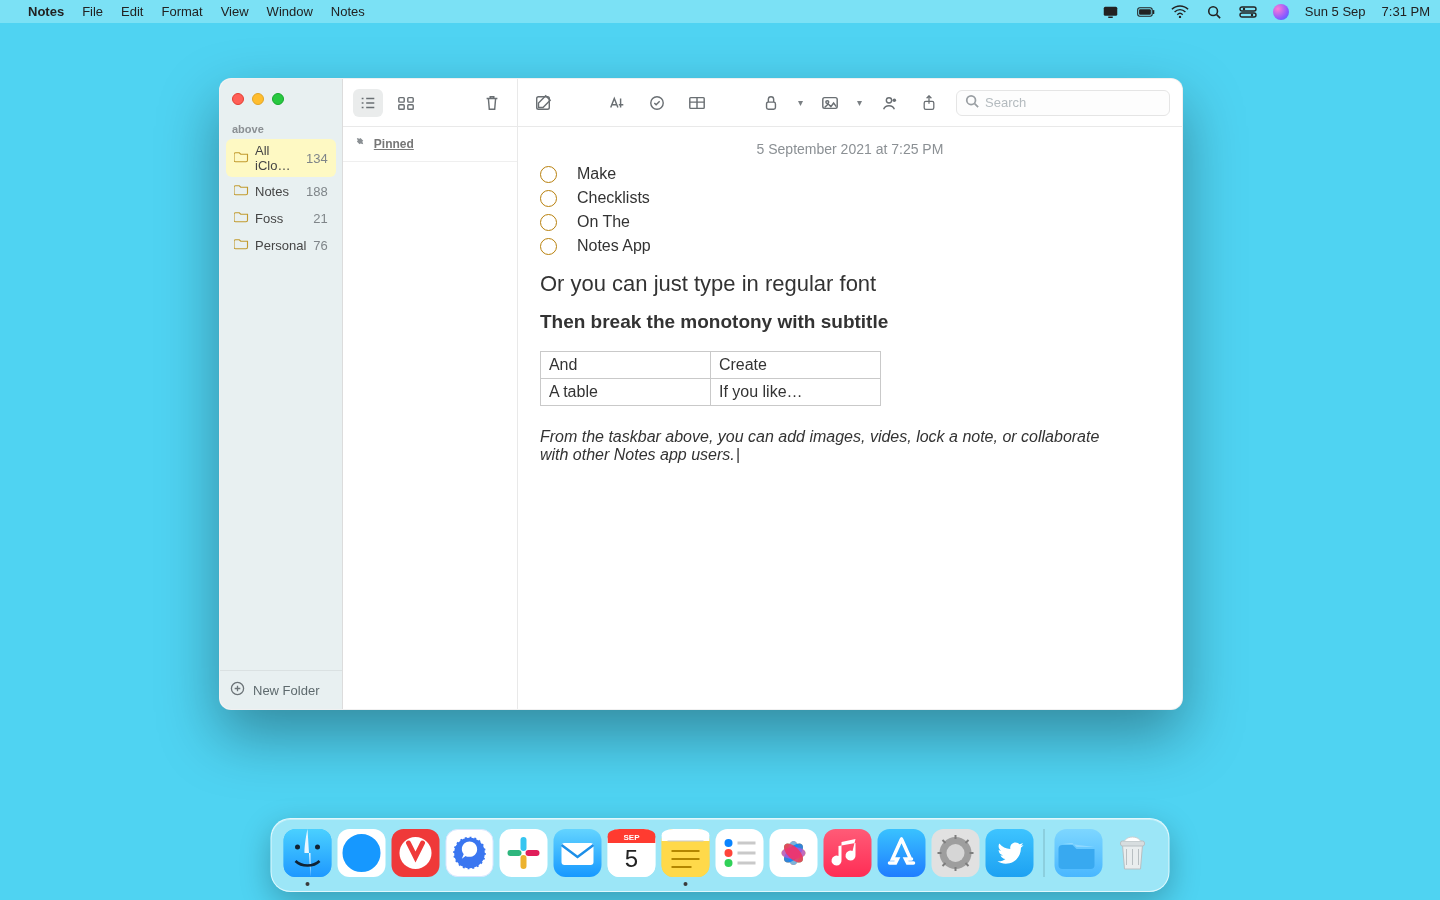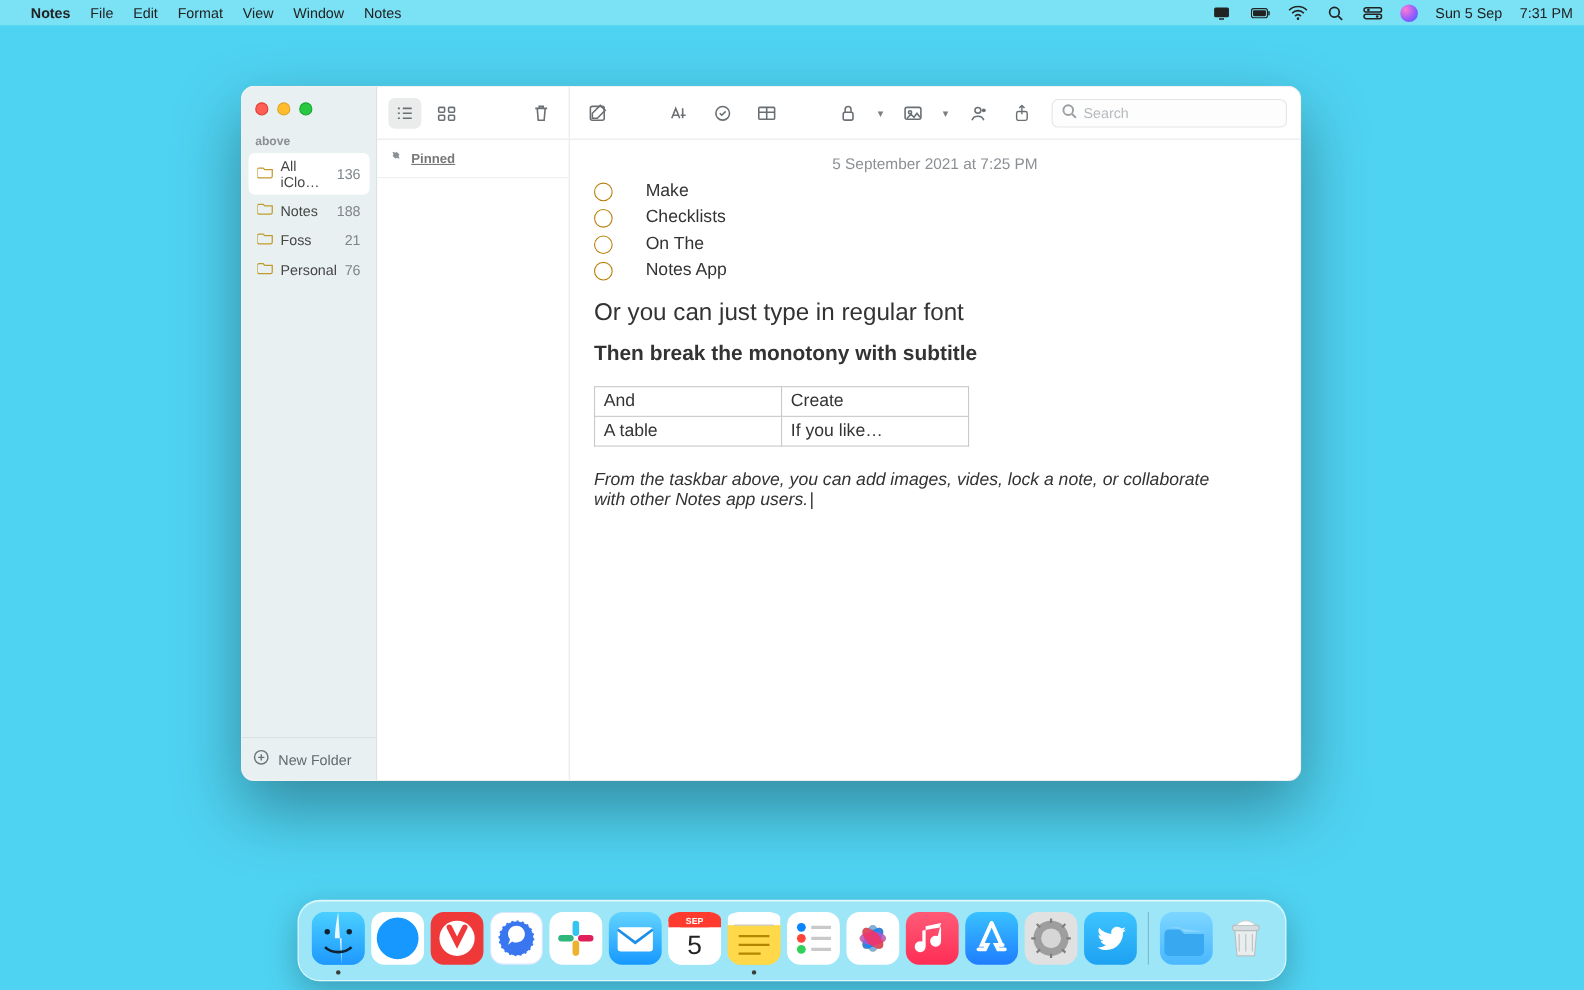--- a/index.html
+++ b/index.html
@@ -40,21 +40,21 @@
     .tl { width:12px;height:12px;border-radius:50%; }
     .tl.red{background:#ff5f57;border:1px solid #e33e32;}
     .tl.yellow{background:#ffbd2e;border:1px solid #e0a528;}
     .tl.green{background:#28c940;border:1px solid #17a82e;}
     .section-label{ padding: 10px 12px 4px; color:#8a8f93; font-size:11px; font-weight:600;}
     .folder-list{ padding:0 6px; display:flex; flex-direction:column; gap:1px;}
     .folder{
       display:flex; align-items:center; gap:6px; padding:4px 8px; border-radius:6px;
       color:#454545; cursor:default;
     }
-    .folder.selected{ background:#ffffff; }
+    .folder.selected{ background:#fef9c3; }
     .folder .count{ margin-left:auto; color:#7f8589;}
     .folder-icon svg{ width:15px;height:15px; }
     .new-folder{
       margin-top:auto; padding:10px 10px; display:flex; align-items:center; gap:8px;
       color:#5e6a6e; border-top:1px solid rgba(0,0,0,.06);
     }
     .plus-circle svg{width:15px;height:15px;}
 
     .mid {
       width:194px; background:#fff; border-right:1px solid #e9e9e9; display:flex; flex-direction:column;
@@ -91,21 +91,21 @@
     .search svg{width:14px;height:14px; stroke:#9a9fa3; fill:none; stroke-width:2;}
     .search input{
       border:none; outline:none; font-size:13px; width:100%; color:#555; background:transparent;
     }
     .search input::placeholder{ color:#b4bbbf; }
 
     .note-area{ padding:14px 22px 20px; overflow:auto; color:#333; }
     .note-date{ text-align:center; color:#8b9094; font-size:14px; margin:0 0 8px; }
     .note-title{ font-size:24px; font-weight:800; margin-bottom:18px; letter-spacing:.2px;}
     .checklist{ list-style:none; display:flex; flex-direction:column; gap:6px; margin-bottom:16px;}
-    .checklist li{ display:flex; align-items:center; gap:30px; font-size:16px;}
+    .checklist li{ display:flex; align-items:center; gap:20px; font-size:16px;}
     .chk{ width:17px;height:17px;border:1.5px solid #b8800c;border-radius:50%;}
     .para{ font-size:22px; margin-bottom:14px;}
     .subtitle{ font-size:19px; font-weight:800; margin:10px 0 18px;}
     table.note-table{ border-collapse:collapse; margin-bottom:22px;}
     table.note-table td{
       border:1px solid #c9c9c9; padding:4px 8px; font-size:16px; min-width:170px;
     }
     .italic-note{ font-style:italic; font-size:16px; color:#333; max-width:580px;}
     .cursor:after{content:"|"; margin-left:1px;}
 
@@ -205,21 +205,21 @@
       <span class="tl yellow"></span>
       <span class="tl green"></span>
     </div>
     <div class="section-label">above</div>
     <div class="folder-list">
       <div class="folder selected">
         <span class="folder-icon"><svg viewBox="0 0 20 16">
               <path d="M2 3h5l2 2h9v8a2 2 0 0 1-2 2H2a2 2 0 0 1-2-2V5a2 2 0 0 1 2-2z" fill="none" stroke="#c19a2e" stroke-width="1.5"></path>
             </svg></span>
         <span>All iClo…</span>
-        <span class="count">136</span>
+        <span class="count">134</span>
       </div>
       <div class="folder">
         <span class="folder-icon"><svg viewBox="0 0 20 16">
               <path d="M2 3h5l2 2h9v8a2 2 0 0 1-2 2H2a2 2 0 0 1-2-2V5a2 2 0 0 1 2-2z" fill="none" stroke="#c19a2e" stroke-width="1.5"></path>
             </svg></span>
         <span>Notes</span>
         <span class="count">188</span>
       </div>
       <div class="folder">
         <span class="folder-icon"><svg viewBox="0 0 20 16">

